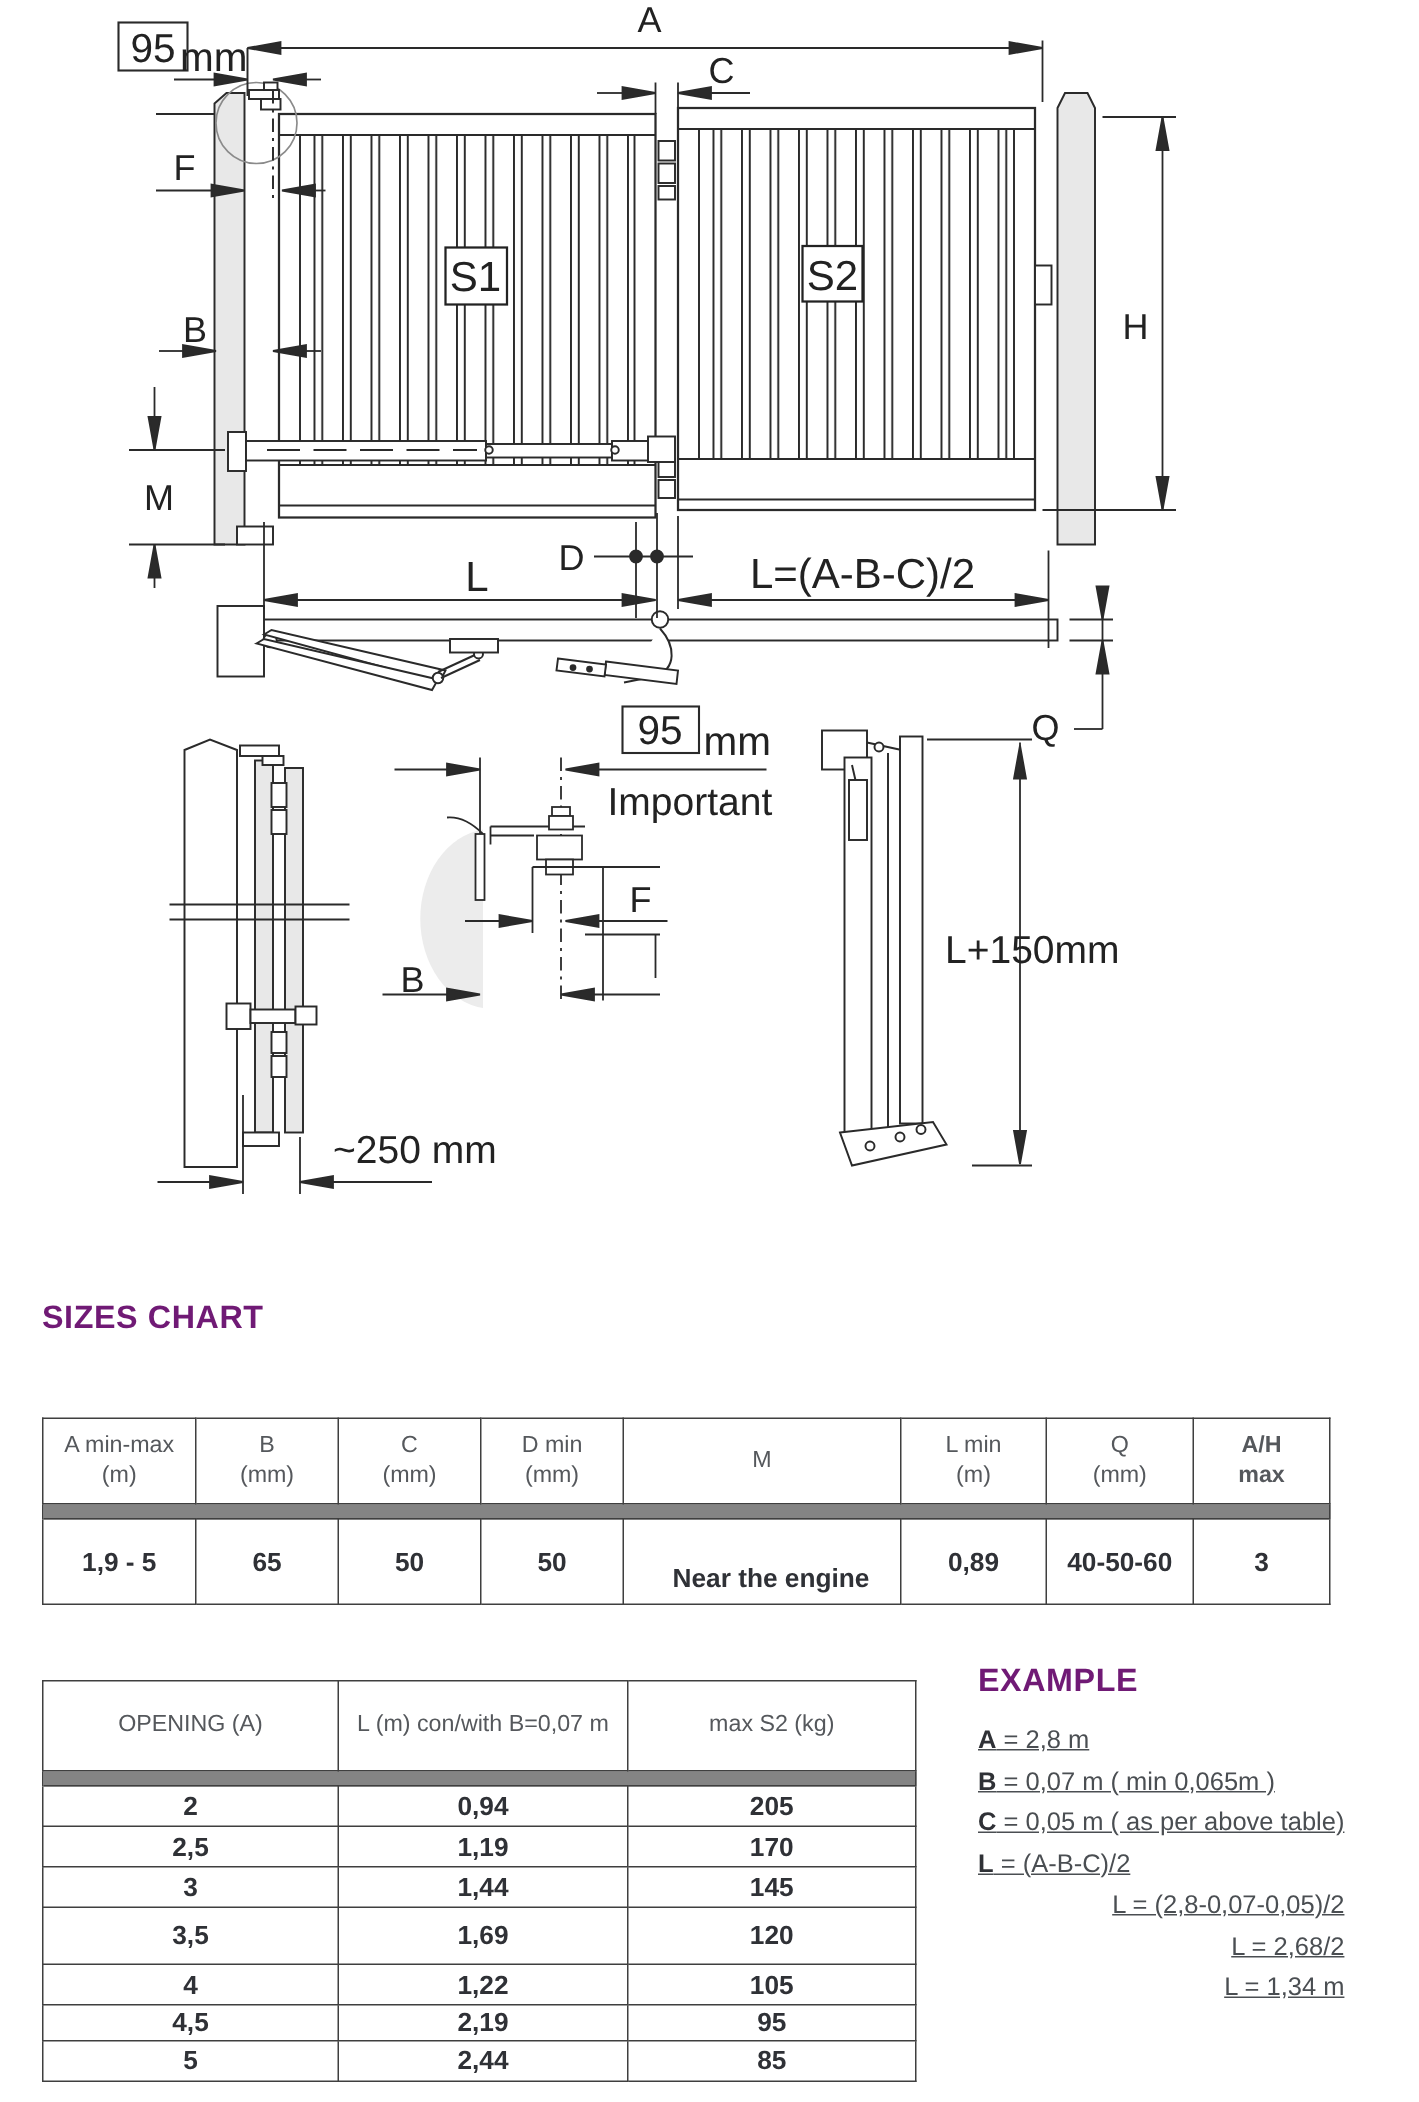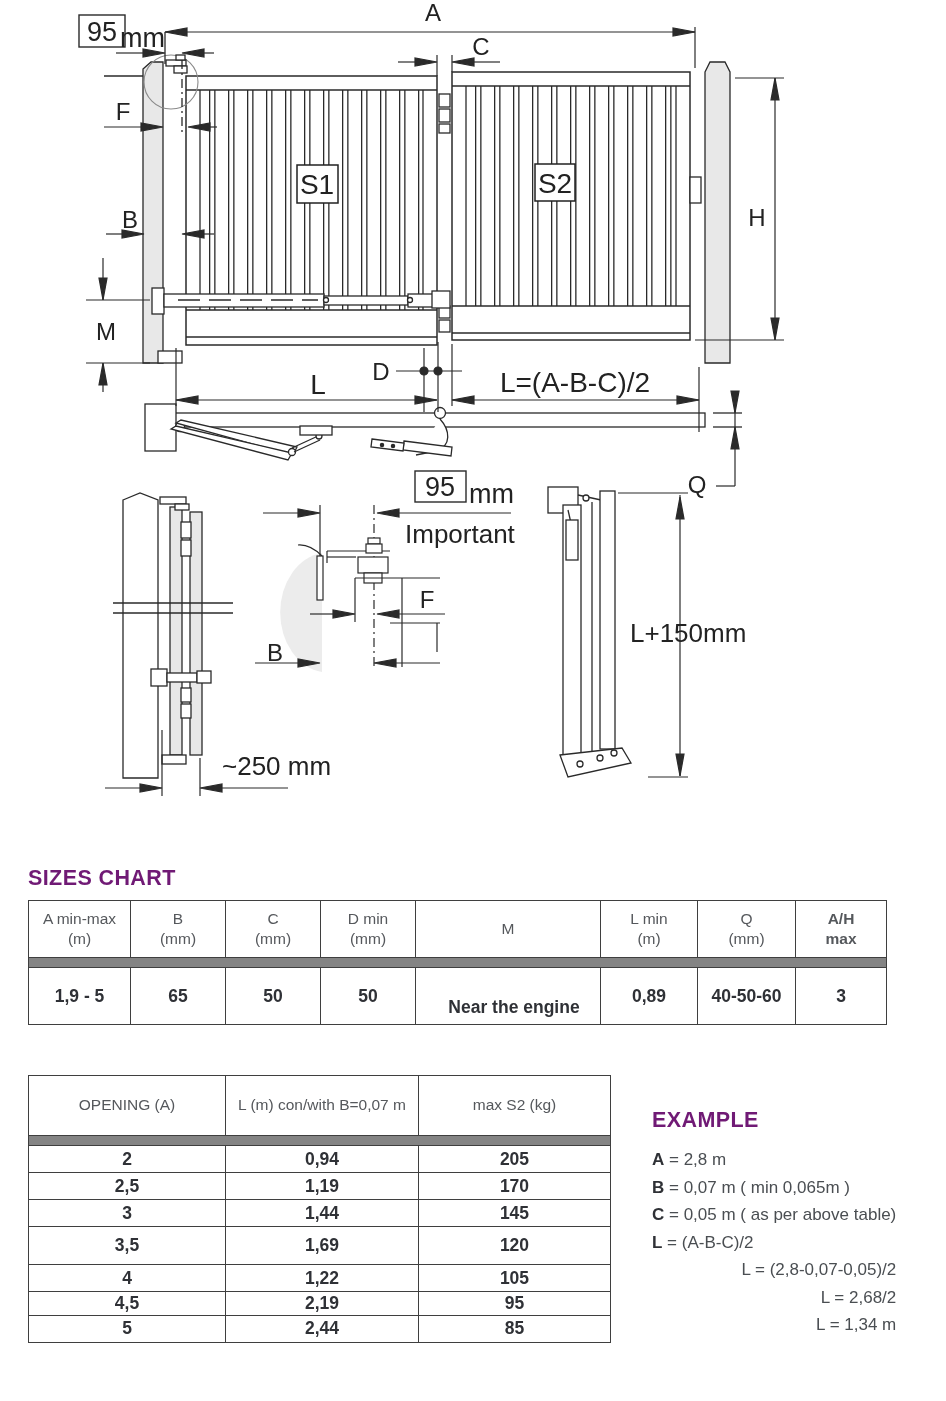--- a/index.html
+++ b/index.html
@@ -2,30 +2,30 @@
 <html><head>
 <meta charset="utf-8">
 <style>
   html,body{margin:0;padding:0;background:#fff;}
   .page{position:relative;width:946px;height:1401px;background:#fff;overflow:hidden;
         font-family:"Liberation Sans",sans-serif;color:#2f3136;}
   svg text{font-family:"Liberation Sans",sans-serif;fill:#222;}
   .dim-label{font-size:24px;}
   .big-label{font-size:28px;}
   .section-title{position:absolute;font-size:21.5px;letter-spacing:.4px;color:#701a75;font-weight:bold;}
-  table.datatable{position:absolute;border-collapse:collapse;table-layout:fixed;}
+  table.datatable{position:absolute;border-collapse:collapse;table-layout:fixed;margin-top:45px;}
   table.datatable td{border:1px solid #3f3f3f;text-align:center;vertical-align:middle;
         color:#55585c;font-size:15.5px;line-height:1.3;padding:0;}
   table.datatable tr.sep td{background:#848484;height:9px;border-top:none;border-bottom:none;border-left:1px solid #3f3f3f;border-right:1px solid #3f3f3f;}
   table.datatable tr.vals td{font-size:17.5px;font-weight:bold;color:#2f3136;}
   td.engine-cell{text-align:right;vertical-align:bottom !important;padding:0 0 5px 12px !important;}
   td.bold-head{font-weight:bold;color:#3c3f43;font-size:16px;}
   .hdr2{display:block;}
   .example{position:absolute;font-size:17px;color:#4a4e52;}
-  .example .ln{height:27.5px;line-height:27.5px;white-space:pre;}
+  .example .ln{height:27.5px;line-height:27.5px;white-space:pre;text-decoration:underline;}
   .example b{color:#2f3136;}
   .example .sub{margin-left:61px;text-align:right;}
 </style>
 </head>
 <body>
 
 <div class="page">
 
 <svg width="946" height="848" viewBox="0 0 946 848">
   <defs>

